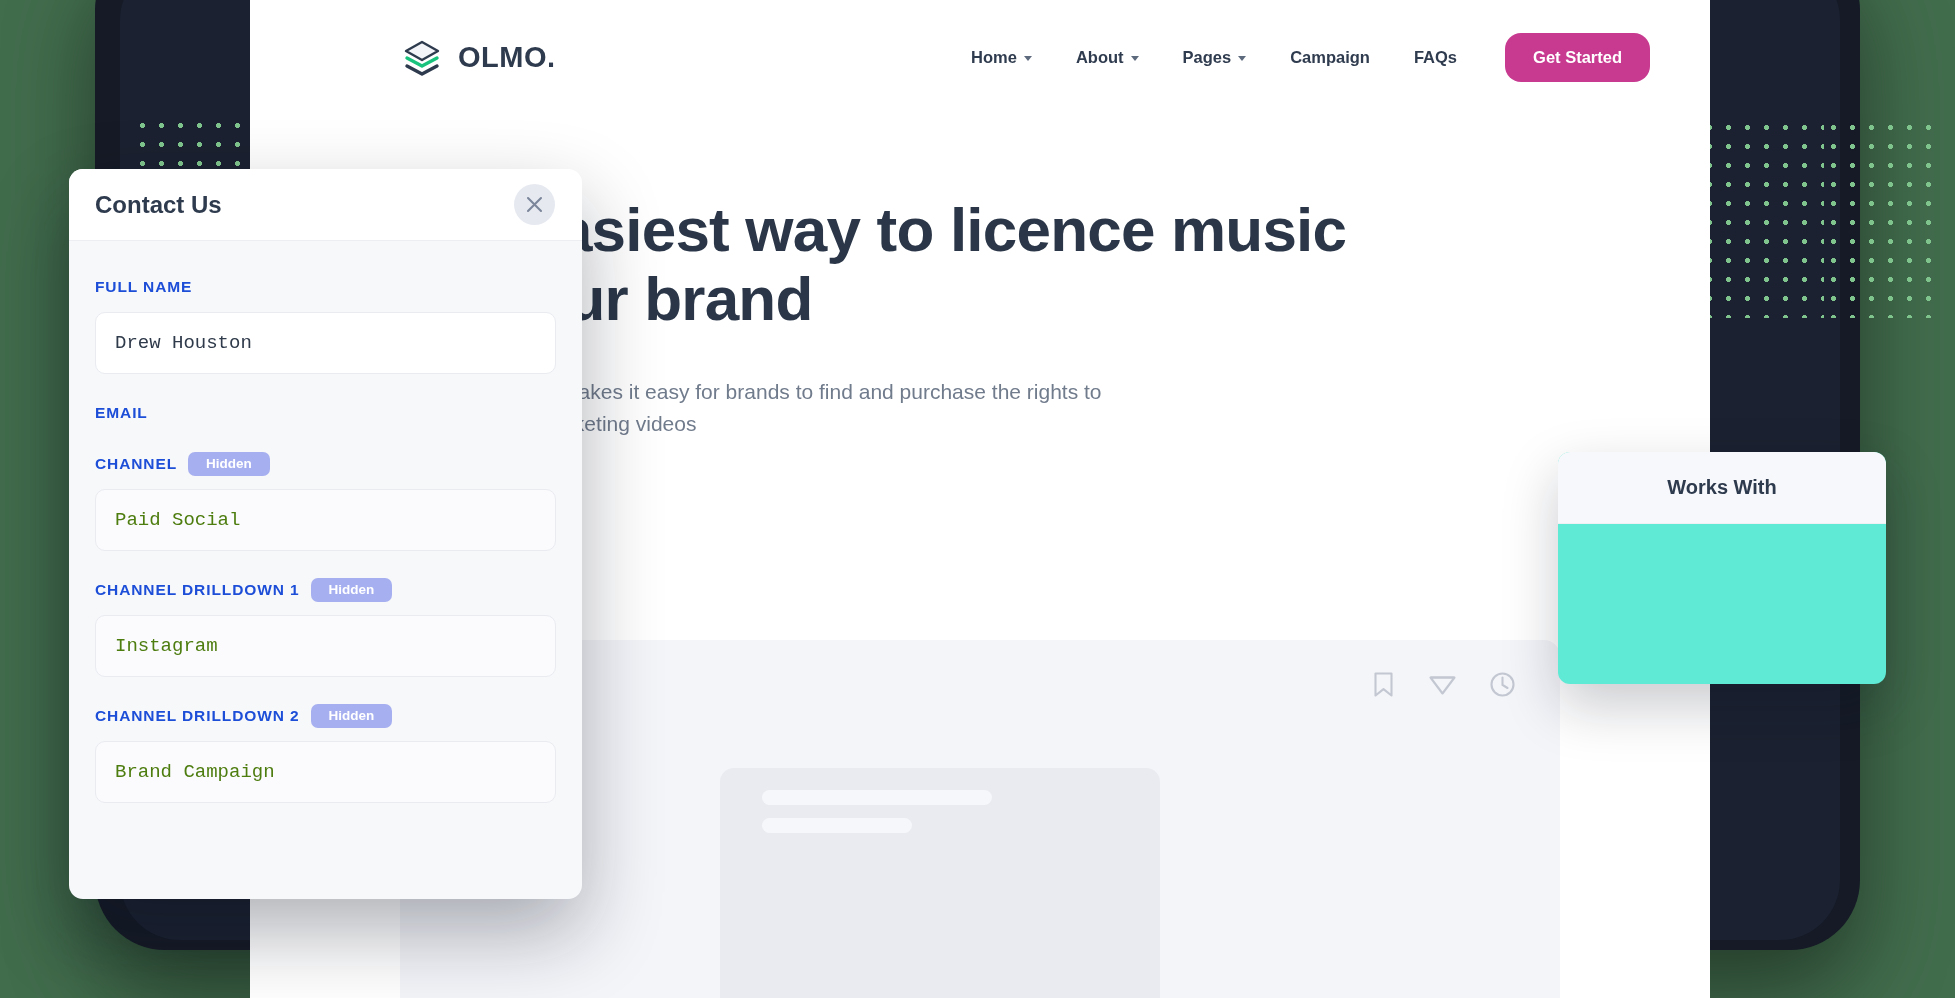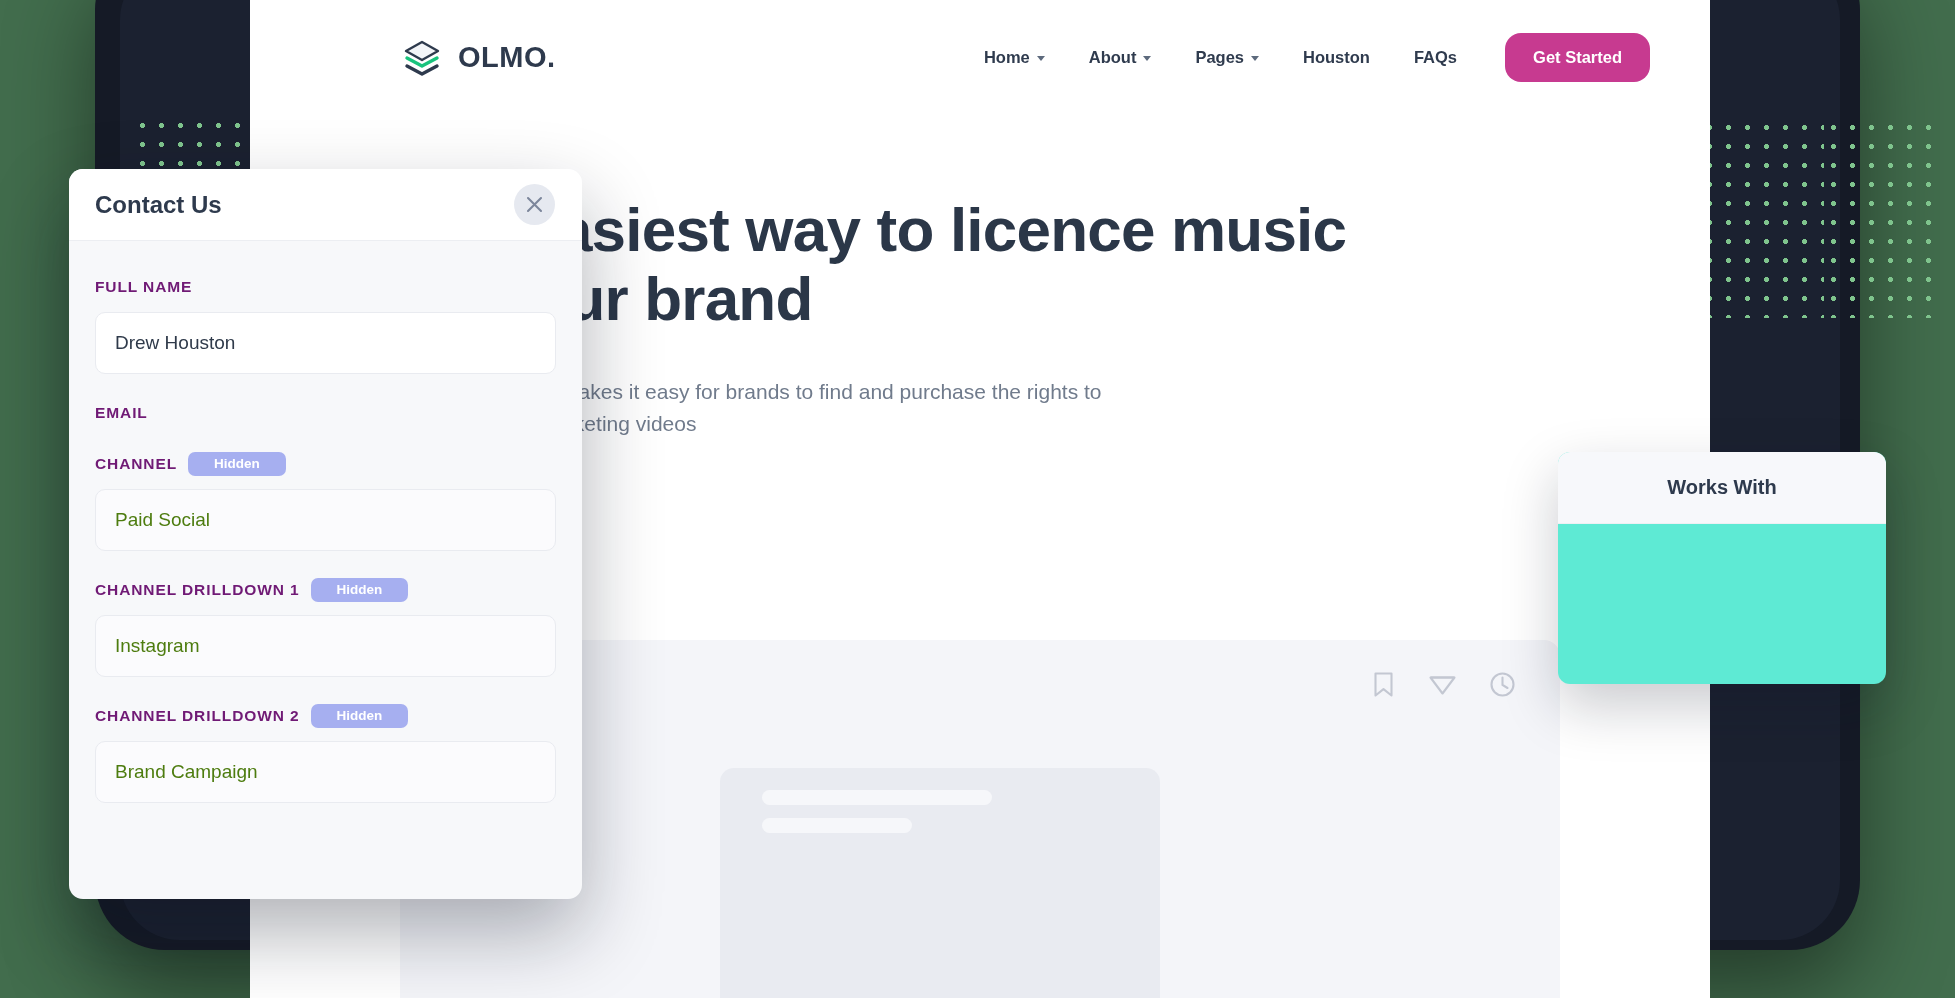--- a/index.html
+++ b/index.html
@@ -171,33 +171,33 @@
   }
   .modal-body { padding:34px 26px 10px 26px; }
 
   .field { margin-bottom:27px; }
   .field-label-row {
     display:flex; align-items:center; gap:11px; margin-bottom:13px;
     height:24px;
   }
   .field-label {
     font-size:15.5px; font-weight:700; letter-spacing:.9px;
-    color:#701a75; text-transform:uppercase;
+    color:#1d4ed8; text-transform:uppercase;
   }
   .badge {
     background:#a6aff0; color:#fff;
     font-size:13.5px; font-weight:600;
-    padding:4px 26px; border-radius:7px; line-height:1.25;
+    padding:4px 18px; border-radius:7px; line-height:1.25;
   }
   .input {
     width:100%; height:62px;
     background:#fff; border:1px solid #e9ebf0; border-radius:10px;
     padding:16px 19px;
     font-size:19px; color:#2f3a4a;
-    font-family:Liberation Sans, sans-serif;
+    font-family:Liberation Mono, monospace;
     display:flex; align-items:center;
   }
   .input.placeholder { color:#4d7c0f; background:#fbfbfd; }
 </style>
 </head>
 <body>
 
 <div class="stage">
 
   <div class="backdrop"></div>
@@ -229,21 +229,21 @@
         </div>
         <div class="nav-item">
           <span>About</span>
           <i class="caret"></i>
         </div>
         <div class="nav-item">
           <span>Pages</span>
           <i class="caret"></i>
         </div>
         <div class="nav-item">
-          <span>Houston</span>
+          <span>Campaign</span>
         </div>
         <div class="nav-item">
           <span>FAQs</span>
         </div>
         <button class="cta">Get Started</button>
       </nav>
     </header>
 
     <section class="hero">
       <h1>The easiest way to licence music for your brand</h1>

